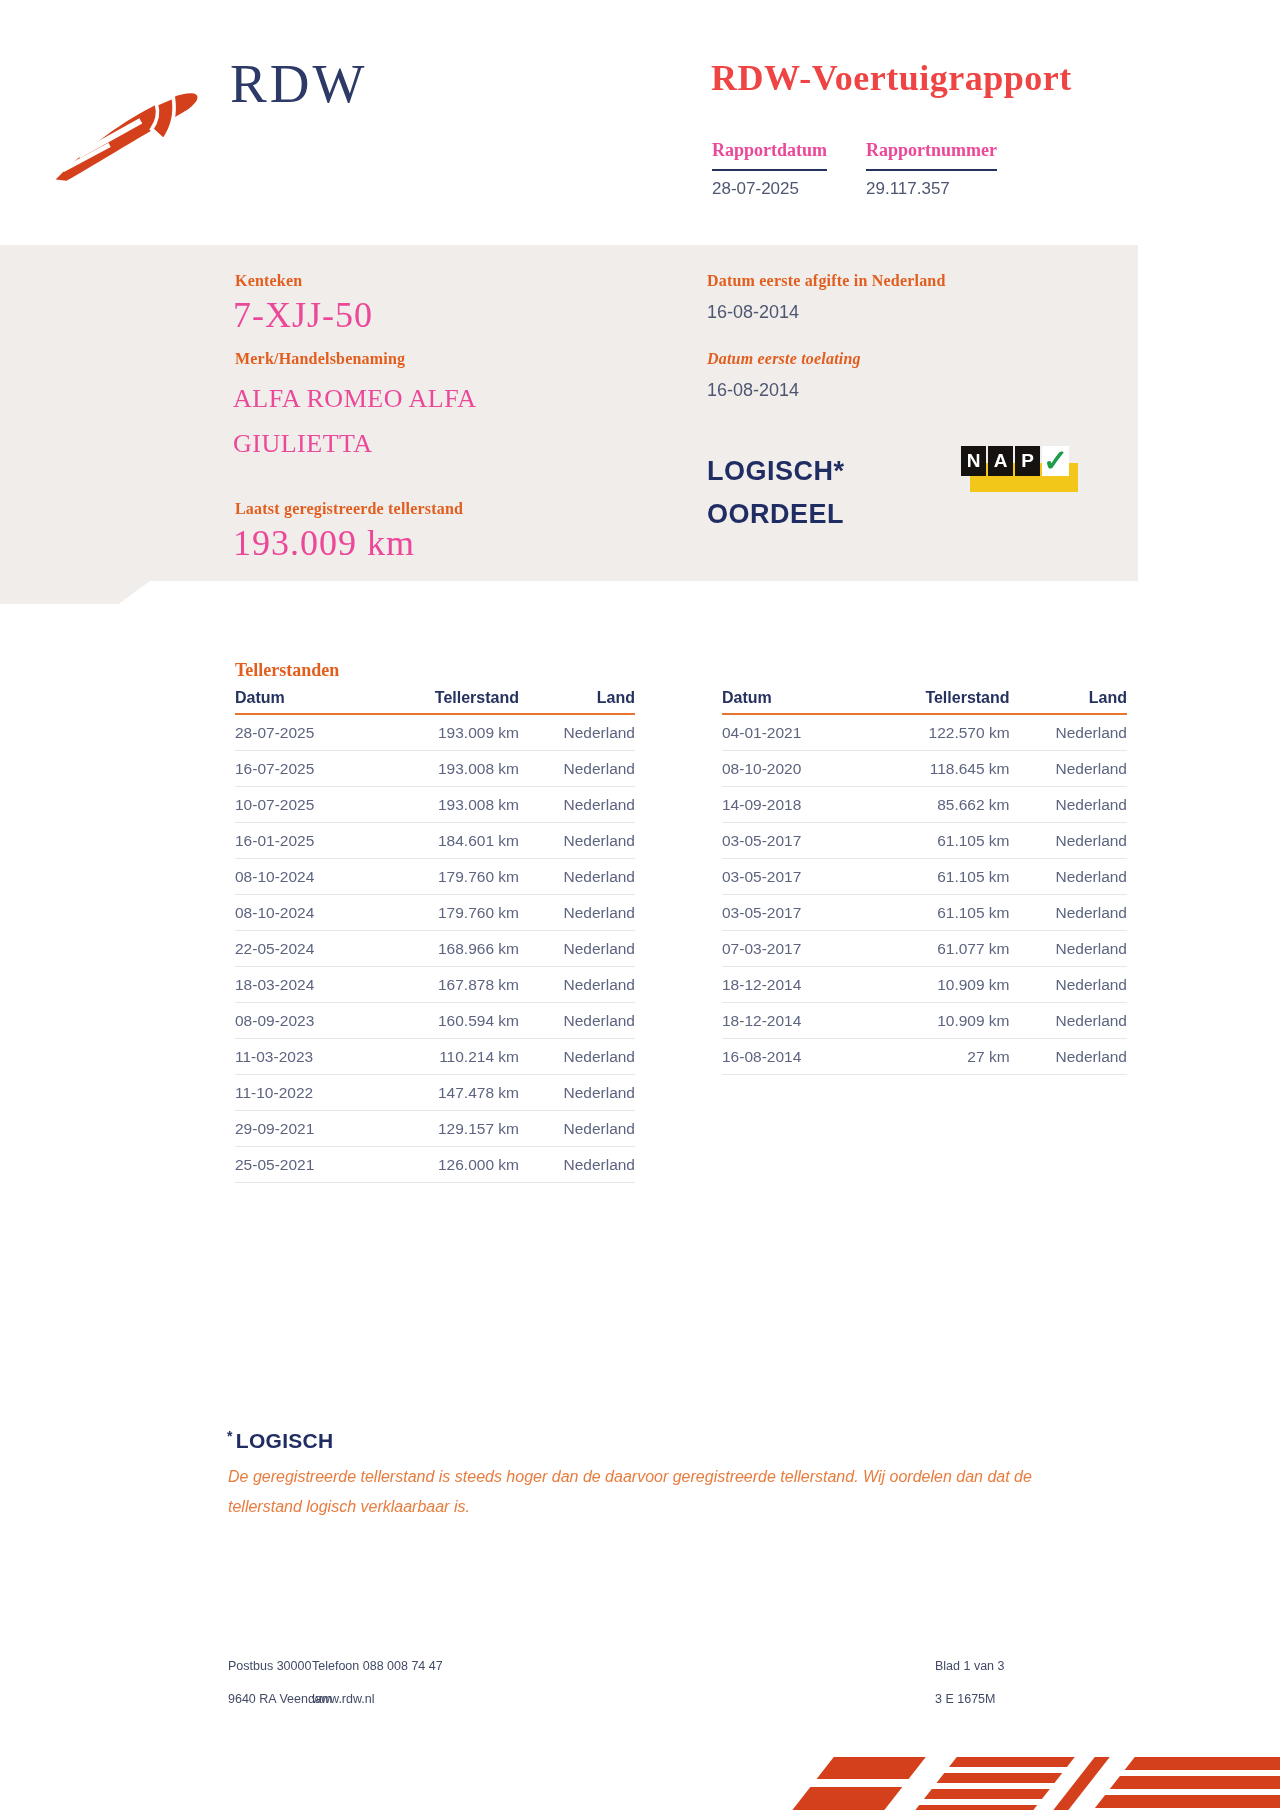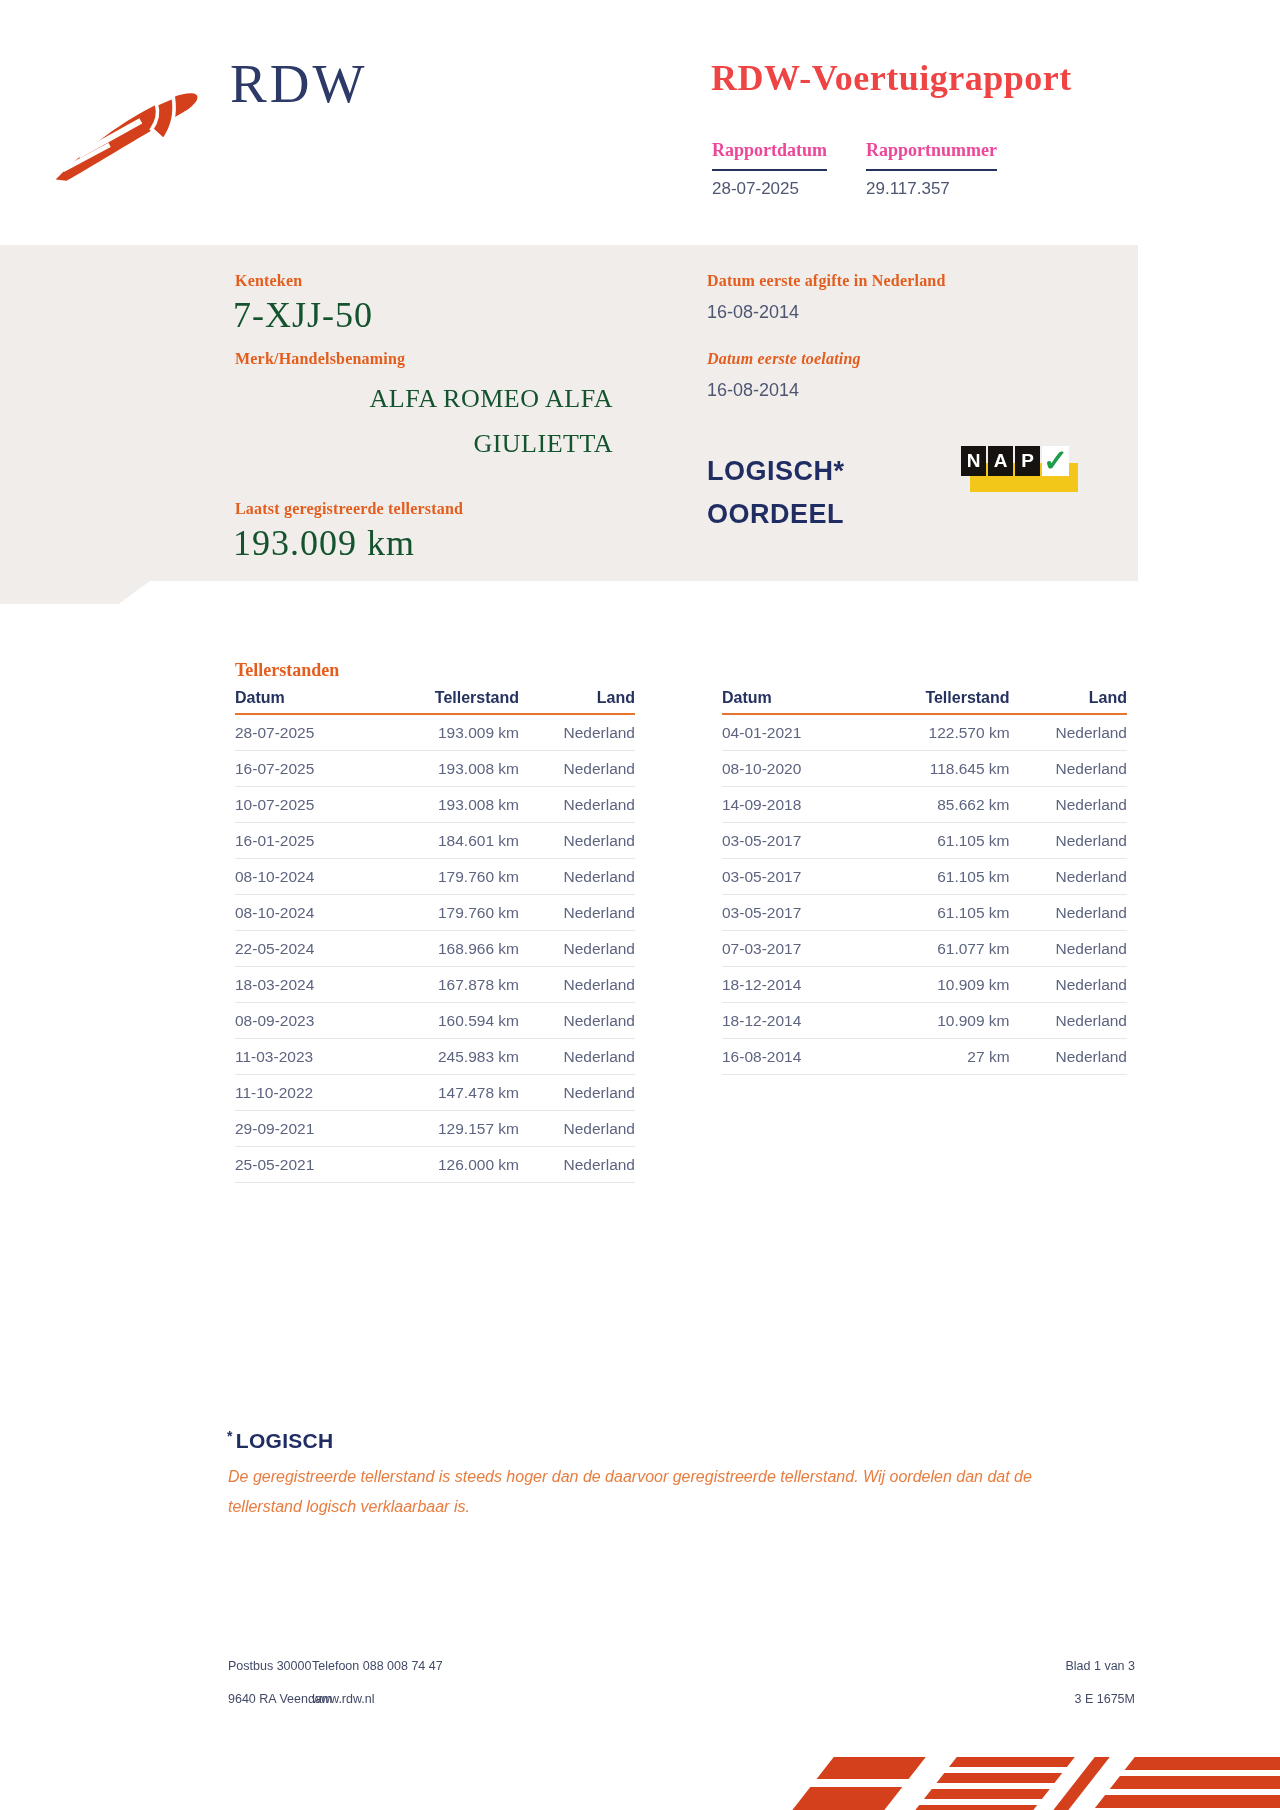--- a/index.html
+++ b/index.html
@@ -33,21 +33,21 @@
   .grey-box { position:absolute; left:0; top:245px; width:1138px; height:336px; background:#f0edeb; }
   .grey-tab { position:absolute; left:0; top:581px; width:150px; height:23px; background:#f0edeb;
               clip-path:polygon(0 0, 100% 0, 79% 100%, 0 100%); }
 
   .field-label {
     position:absolute; font-family:"Liberation Serif", serif; font-weight:bold;
     font-size:16px; color:#e35e1e; letter-spacing:0.2px;
   }
   .big-value {
     position:absolute; font-family:"Liberation Serif", serif;
-    font-size:36px; color:#14532d; letter-spacing:1px;text-align:right;
+    font-size:36px; color:#ec4899; letter-spacing:1px;
   }
   .merk-value { font-size:26px; line-height:45px; width:380px; letter-spacing:0.5px; }
   .date-value { position:absolute; font-size:18px; color:#4e5671; }
 
   .oordeel {
     position:absolute; left:707px; top:450px;
     font-size:27px; font-weight:800; line-height:43px; color:#202d63; letter-spacing:0.5px;
   }
 
   
@@ -92,21 +92,21 @@
   .footnote-head .ast { font-size:14px; vertical-align:7px; margin-right:3px; }
   .footnote-text {
     position:absolute; left:228px; top:1462px; width:850px;
     font-size:16px; line-height:30px; color:#e87c3e;font-style:italic;
   }
 
   
   .footer-item { position:absolute; font-size:12.5px; color:#424a66; }
   .f-r1 { top:1659px; } .f-r2 { top:1692px; }
   .f-c1 { left:228px; } .f-c2 { left:312px; }
-  .f-c3 { left:935px; width:200px; text-align:right; }
+  .f-c3 { left:935px; width:200px; text-align:left; }
 
   
   .deco { position:absolute; left:775px; top:1757px; width:520px; height:60px; }
   .deco .blk { position:absolute; top:0; height:56px; transform:skewX(-38deg); transform-origin:bottom left; }
   .deco .b1 { left:15px;  width:92px;
               background:linear-gradient(180deg,#d5401c 0 22px,#ffffff 22px 30px,#d5401c 30px 100%); }
   .deco .b2 { left:138px; width:118px;
               background:repeating-linear-gradient(180deg,#d5401c 0 10px,#ffffff 10px 16px); }
   .deco .b3 { left:276px; width:15px; background:#d5401c; }
   .deco .b4 { left:316px; width:215px;
@@ -230,21 +230,21 @@
         </tr>
 
         <tr>
           <td class="col-datum">08-09-2023</td>
           <td class="col-teller">160.594 km</td>
           <td class="col-land">Nederland</td>
         </tr>
 
         <tr>
           <td class="col-datum">11-03-2023</td>
-          <td class="col-teller">245.983 km</td>
+          <td class="col-teller">110.214 km</td>
           <td class="col-land">Nederland</td>
         </tr>
 
         <tr>
           <td class="col-datum">11-10-2022</td>
           <td class="col-teller">147.478 km</td>
           <td class="col-land">Nederland</td>
         </tr>
 
         <tr>

